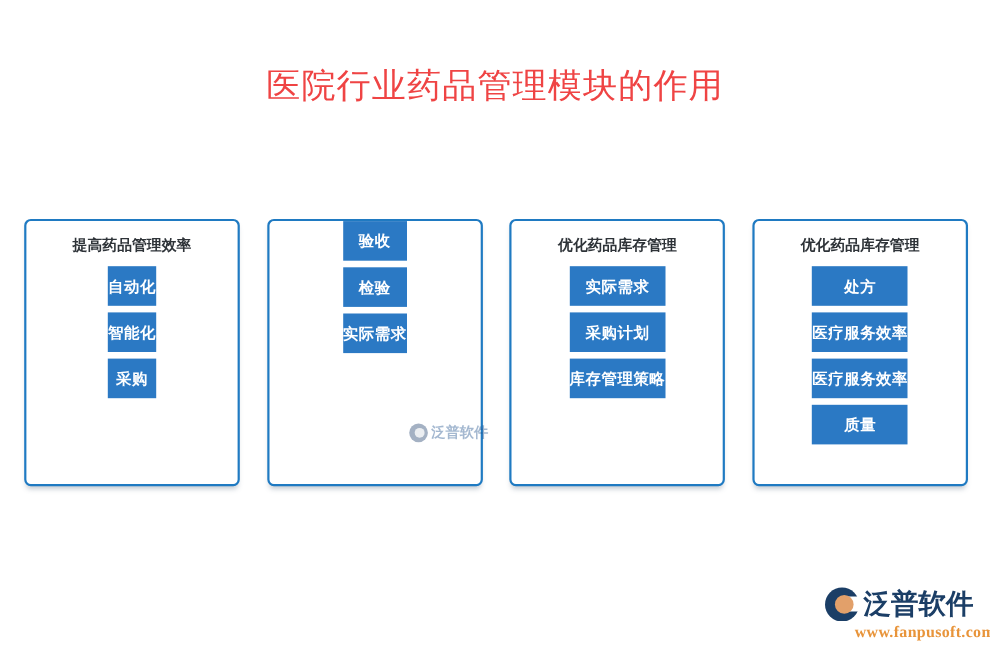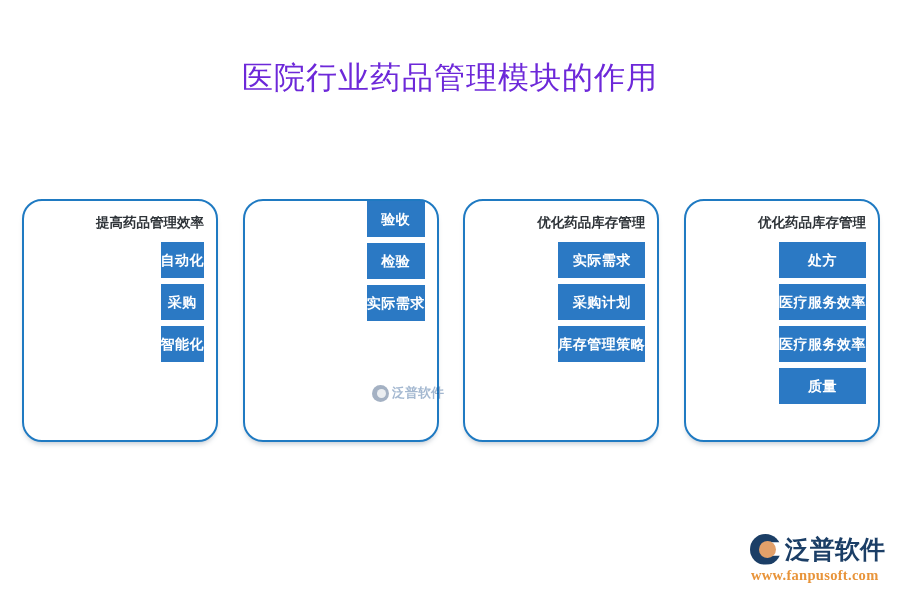--- a/index.html
+++ b/index.html
@@ -26,21 +26,21 @@
   
   .title {
     position: absolute;
     left: 0;
     top: 58px;
     width: 900px;
     text-align: center;
     font-size: 31px;
     line-height: 40px;
     letter-spacing: 1px;
-    color: #6d28d9;
+    color: #ef4444;
     font-weight: 400;
     white-space: nowrap;
   }
 
   
   .card-row {
     position: absolute;
     left: 22px;
     top: 199px;
     width: 858px;
@@ -49,27 +49,27 @@
     justify-content: space-between;
     align-items: flex-start;
   }
 
   .card {
     position: relative;
     box-sizing: border-box;
     width: 196px;
     height: 243px;
     border: 2px solid #1f7ac2;
-    border-radius: 20px;
+    border-radius: 6px;
     background: #ffffff;
     box-shadow: 0 4px 5px -2px rgba(90, 110, 130, 0.35);
     padding: 0 12px;
     display: flex;
     flex-direction: column;
-    align-items: flex-end;
+    align-items: center;
   }
 
   .card-header {
     height: 38px;
     line-height: 38px;
     text-align: center;
     font-size: 13.5px;
     font-weight: bold;
     color: #2e3338;
     white-space: nowrap;
@@ -182,37 +182,38 @@
   .logo-url {
     font-family: "Liberation Serif", "DejaVu Serif", serif;
     font-size: 14.5px;
     font-weight: bold;
     color: #e8943a;
     letter-spacing: 0.3px;
     line-height: 18px;
     text-align: left;
     padding-left: 1px;
     white-space: nowrap;
+    margin-left: 26px;
   }
 </style>
 </head>
 <body>
 
 <div class="page">
 
   <div class="title">医院行业药品管理模块的作用</div>
 
   <div class="card-row">
 
     <div class="card">
       <div class="card-header">提高药品管理效率</div>
       <div class="card-items">
         <div class="bar">自动化</div>
+        <div class="bar">智能化</div>
         <div class="bar">采购</div>
-        <div class="bar">智能化</div>
       </div>
     </div>
 
     <div class="card">
       <div class="card-items">
         <div class="bar">验收</div>
         <div class="bar">检验</div>
         <div class="bar">实际需求</div>
       </div>
     </div>

